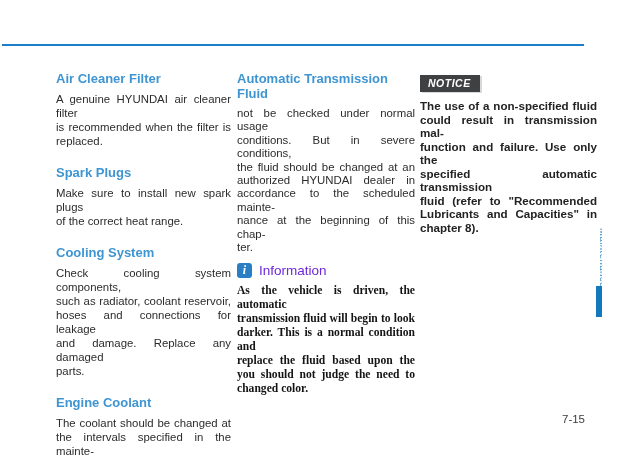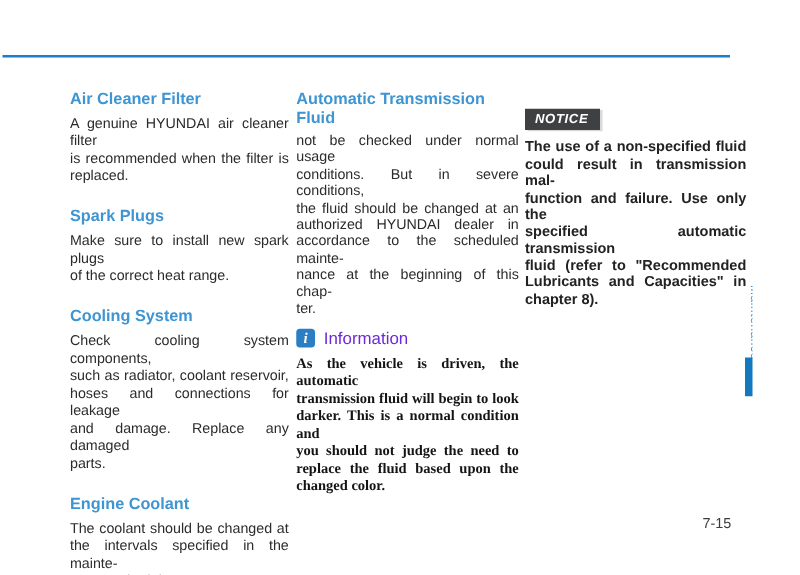--- a/index.html
+++ b/index.html
@@ -73,21 +73,21 @@
     font-family: "Liberation Serif", serif;
     font-weight: bold;
     font-size: 11.6px;
     line-height: 14px;
     color: #141414;
   }
   .info-body + .info-body { margin-top: 3px; }
 
   .notice-label {
     display: inline-block;
-    margin-top: 16px;
+    margin-top: 4px;
     margin-bottom: 7px;
     background: #3f4041;
     color: #ffffff;
     font-style: italic;
     font-weight: bold;
     font-size: 10.5px;
     letter-spacing: 0.5px;
     padding: 2px 9px 3px 8px;
     box-shadow: 2px 1px 0 #d9d9d9;
   }
@@ -186,22 +186,22 @@
     </section>
     <div class="info-block">
       <div class="info-header">
         <span class="info-icon">i</span>
         <span class="info-title">Information</span>
       </div>
       <div class="info-body">
           <div class="jline">As the vehicle is driven, the automatic</div>
           <div class="jline">transmission fluid will begin to look</div>
           <div class="jline">darker. This is a normal condition and</div>
+          <div class="jline">replace the fluid based upon the</div>
           <div class="jline">you should not judge the need to</div>
-          <div class="jline">replace the fluid based upon the</div>
           <div class="jline last">changed color.</div>
         </div>
     </div>
   </div>
 
   <div class="col col-3">
     <div class="notice-label">NOTICE</div>
     <div class="notice-body">
         <div class="jline">The use of a non-specified fluid</div>
         <div class="jline">could result in transmission mal-</div>

